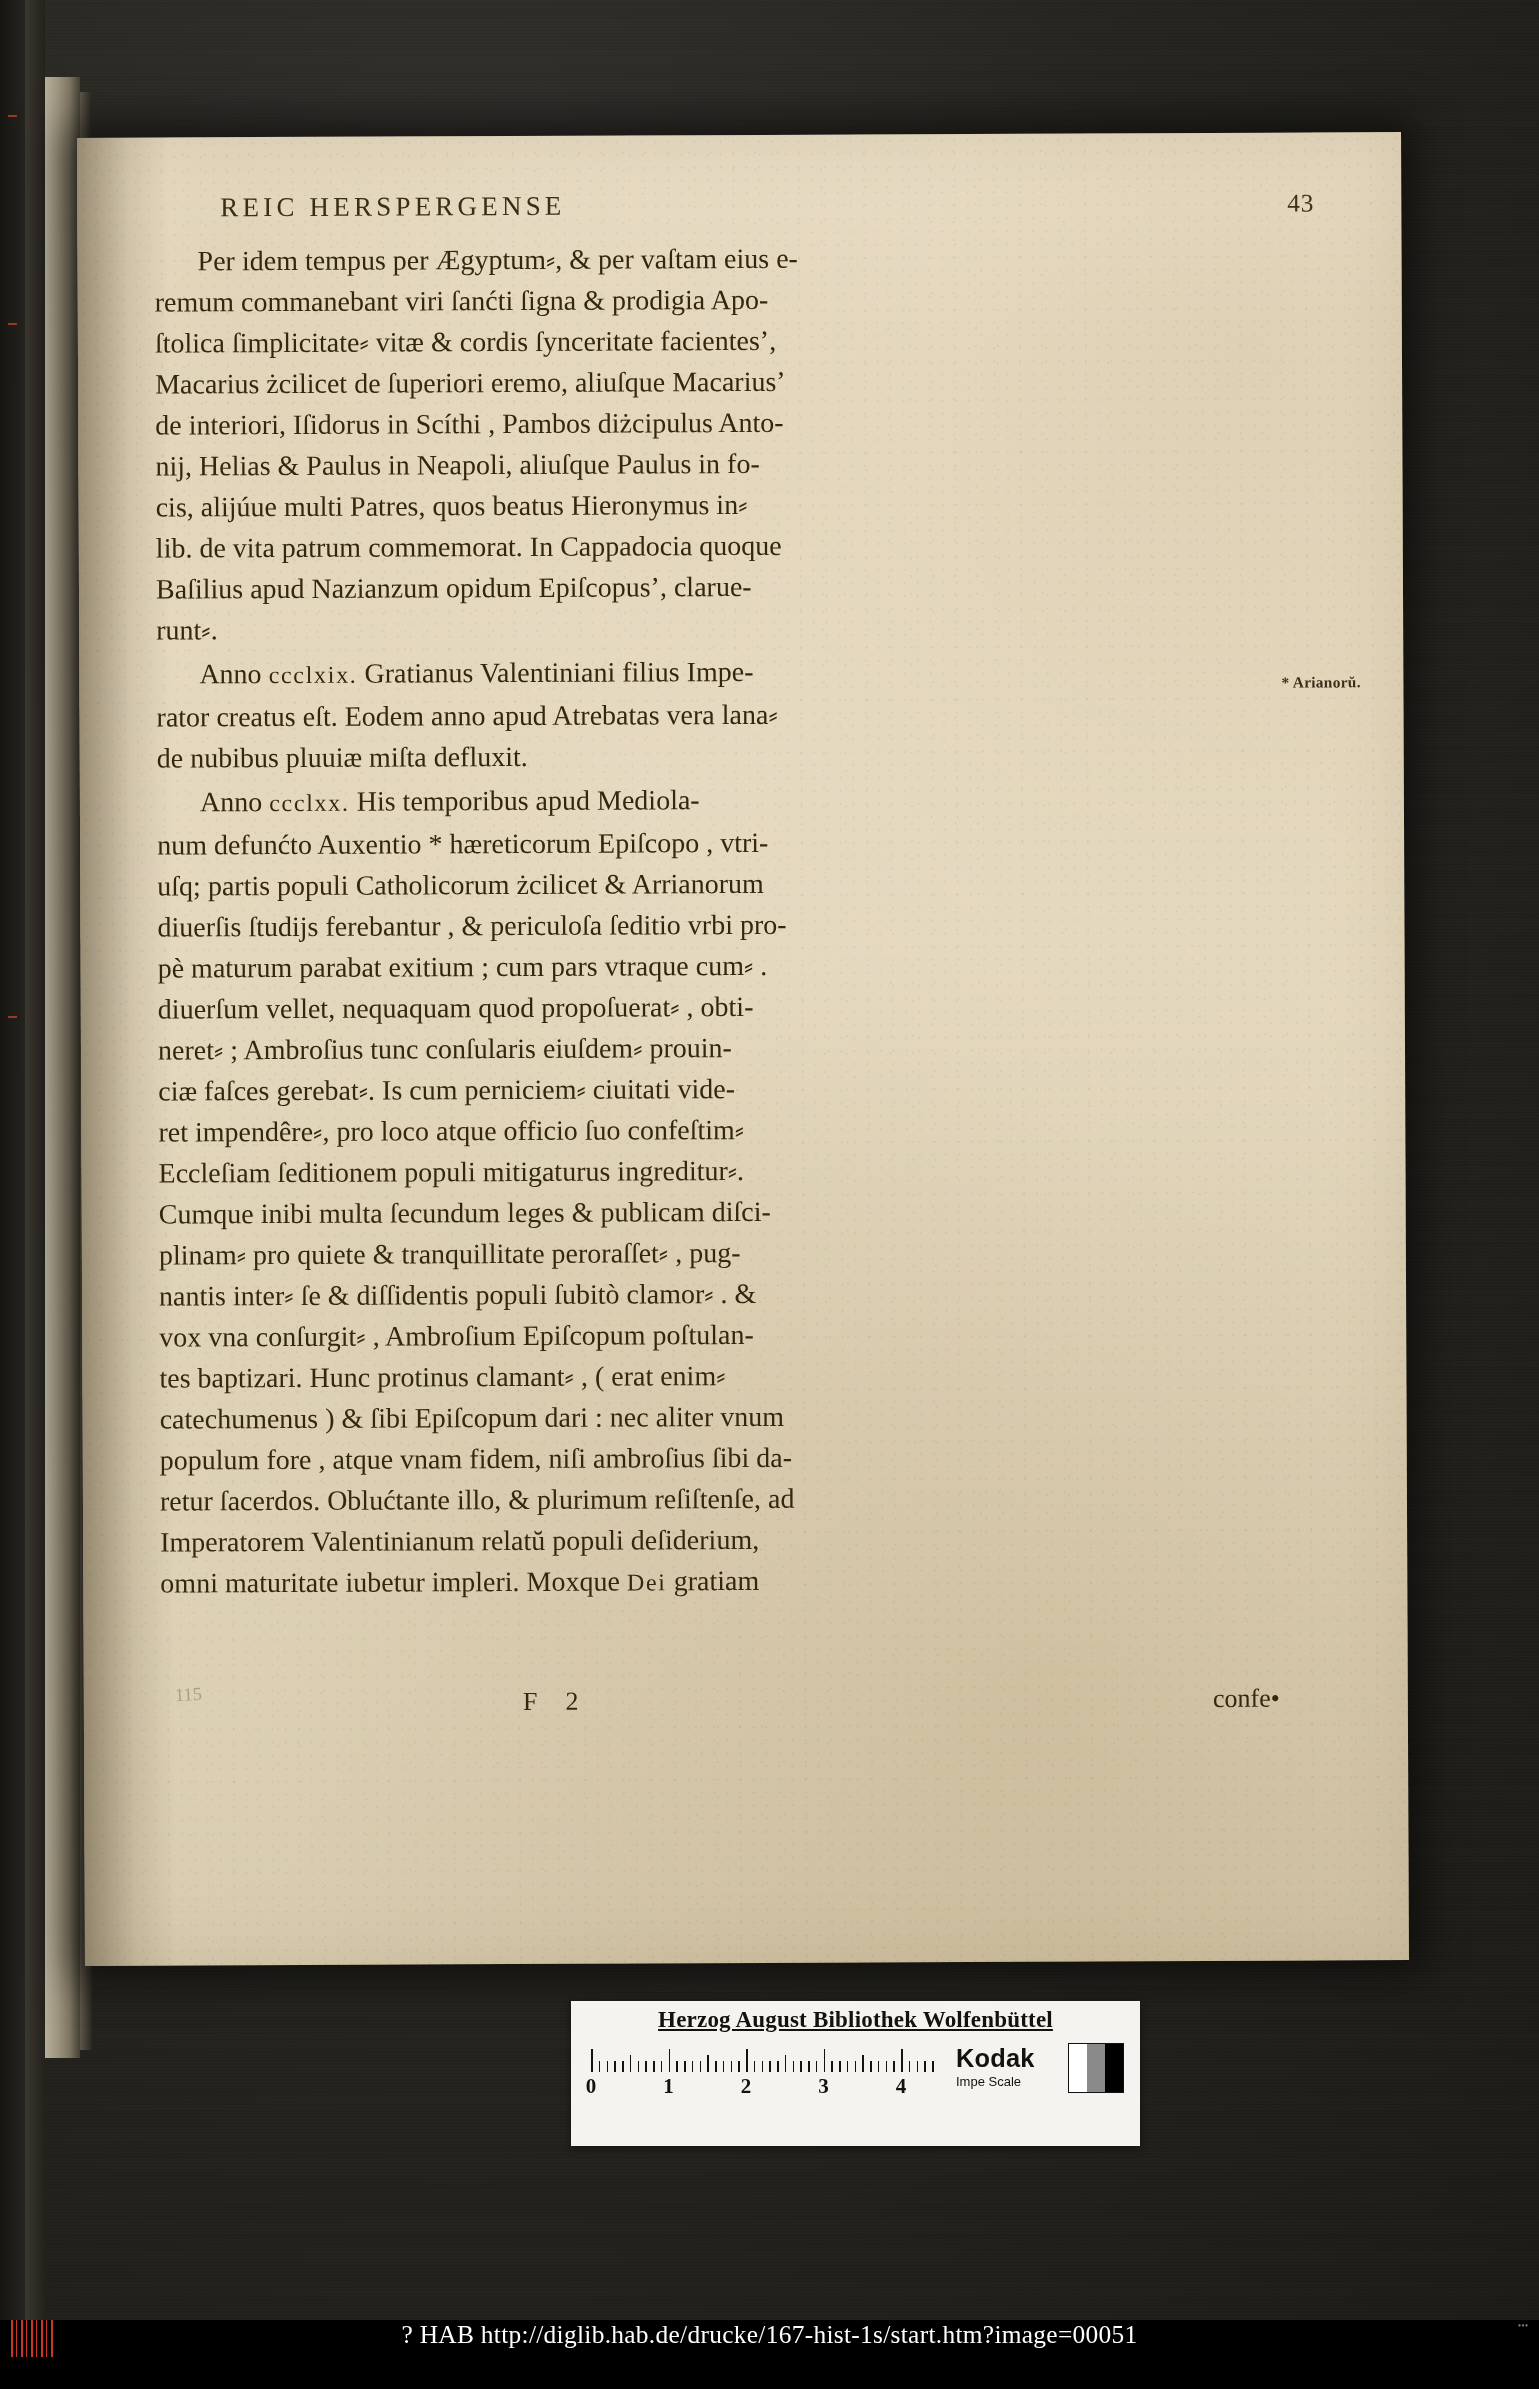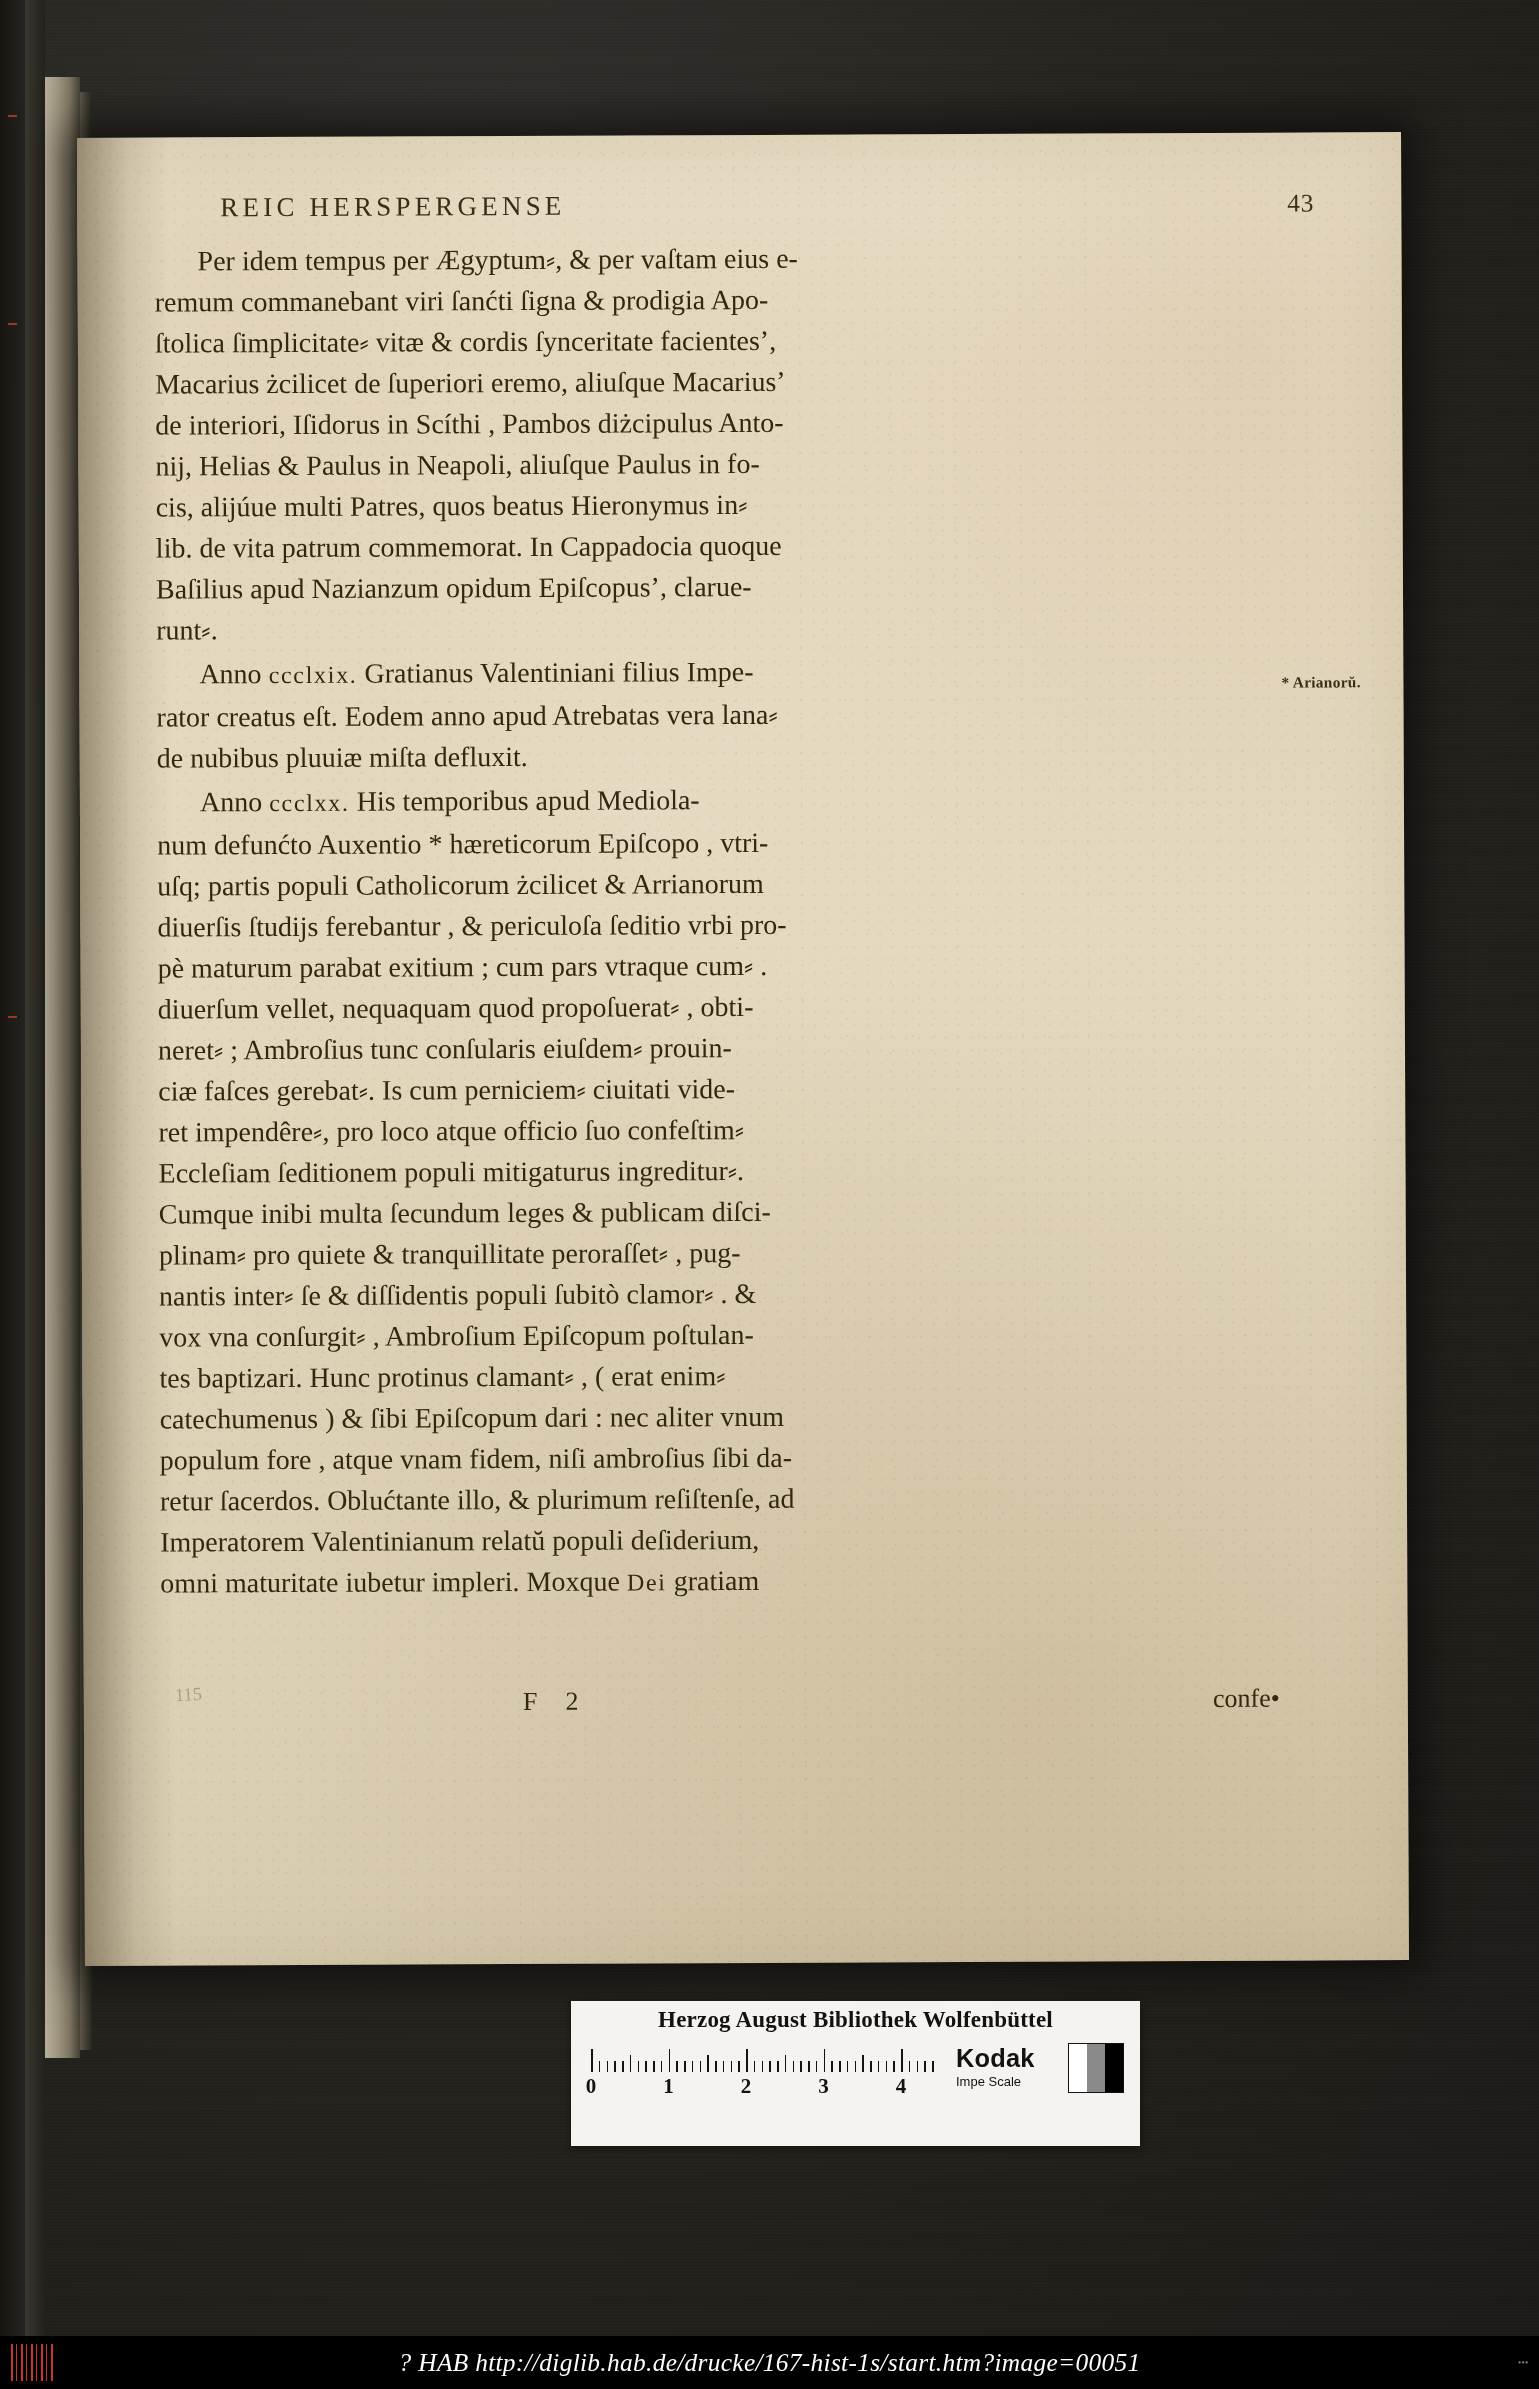--- a/index.html
+++ b/index.html
@@ -81,39 +81,39 @@
 
   
   #pencil-mark{position:absolute;left:91px;top:1547px;font-size:18.5px;
     color:rgba(90,80,60,.38);font-family:"Liberation Serif",serif;transform:rotate(-3deg);}
 
   
   #target-card{position:absolute;left:571px;top:2001px;width:569px;height:145px;
     background:#f4f3ef;box-shadow:0 1.5px 7.7px rgba(0,0,0,.5);
     font-family:"Liberation Serif",serif;}
   #target-library{position:absolute;left:0;right:0;top:6.2px;text-align:center;
-    font-size:23px;font-weight:bold;color:#14120f;letter-spacing:0.2px;white-space:nowrap;}
+    font-size:23px;font-weight:bold;color:#14120f;letter-spacing:0.2px;white-space:nowrap;text-decoration:underline;}
   #ruler{position:absolute;left:20px;top:48px;width:345px;height:40px;}
   #ruler-ticks{position:relative;height:23px;width:100%;}
   #ruler-ticks i{position:absolute;bottom:0;width:1.5px;background:#14120f;display:block;}
   #ruler-nums{position:relative;height:23px;margin-top:1.5px;}
   #ruler-nums span{position:absolute;transform:translateX(-50%);
     font-size:21px;color:#14120f;font-weight:bold;}
   #kodak-block{position:absolute;left:385px;top:43px;width:99px;text-align:left;}
   #kodak-word{font-size:25.4px;font-weight:bold;color:#14120f;letter-spacing:0.2px;
     font-family:"Liberation Sans",sans-serif;}
   #kodak-sub{font-size:13px;color:#14120f;margin-top:0.8px;
     font-family:"Liberation Sans",sans-serif;}
   #gray-patches{position:absolute;left:497px;top:42px;width:54px;height:48px;
     display:flex;border:0.8px solid #14120f;}
   #gray-patches span{flex:1;}
 
   
-  #footer-bar{position:absolute;left:0;bottom:0;width:1539px;height:53px;
-    background:#000;display:flex;align-items:center;font-style:italic;}
+  #footer-bar{position:absolute;left:0;bottom:0;width:1539px;height:69px;
+    background:#000;display:flex;}
   #barcode{width:45px;height:37px;margin-left:10.8px;flex:none;
     background:repeating-linear-gradient(90deg,#c8362a 0 2.3px,#000 2.3px 4.6px,#c8362a 4.6px 6.2px,#000 6.2px 10px);}
   #footer-url{flex:1;text-align:center;color:#fff;font-size:25.4px;letter-spacing:0.3px;
     font-family:"Liberation Serif",serif;white-space:nowrap;}
   #footer-right{width:45px;margin-right:10.8px;flex:none;color:#777;font-size:10px;text-align:right;}
 </style>
 </head>
 <body>
 
 <div id="scan-bg"></div>

